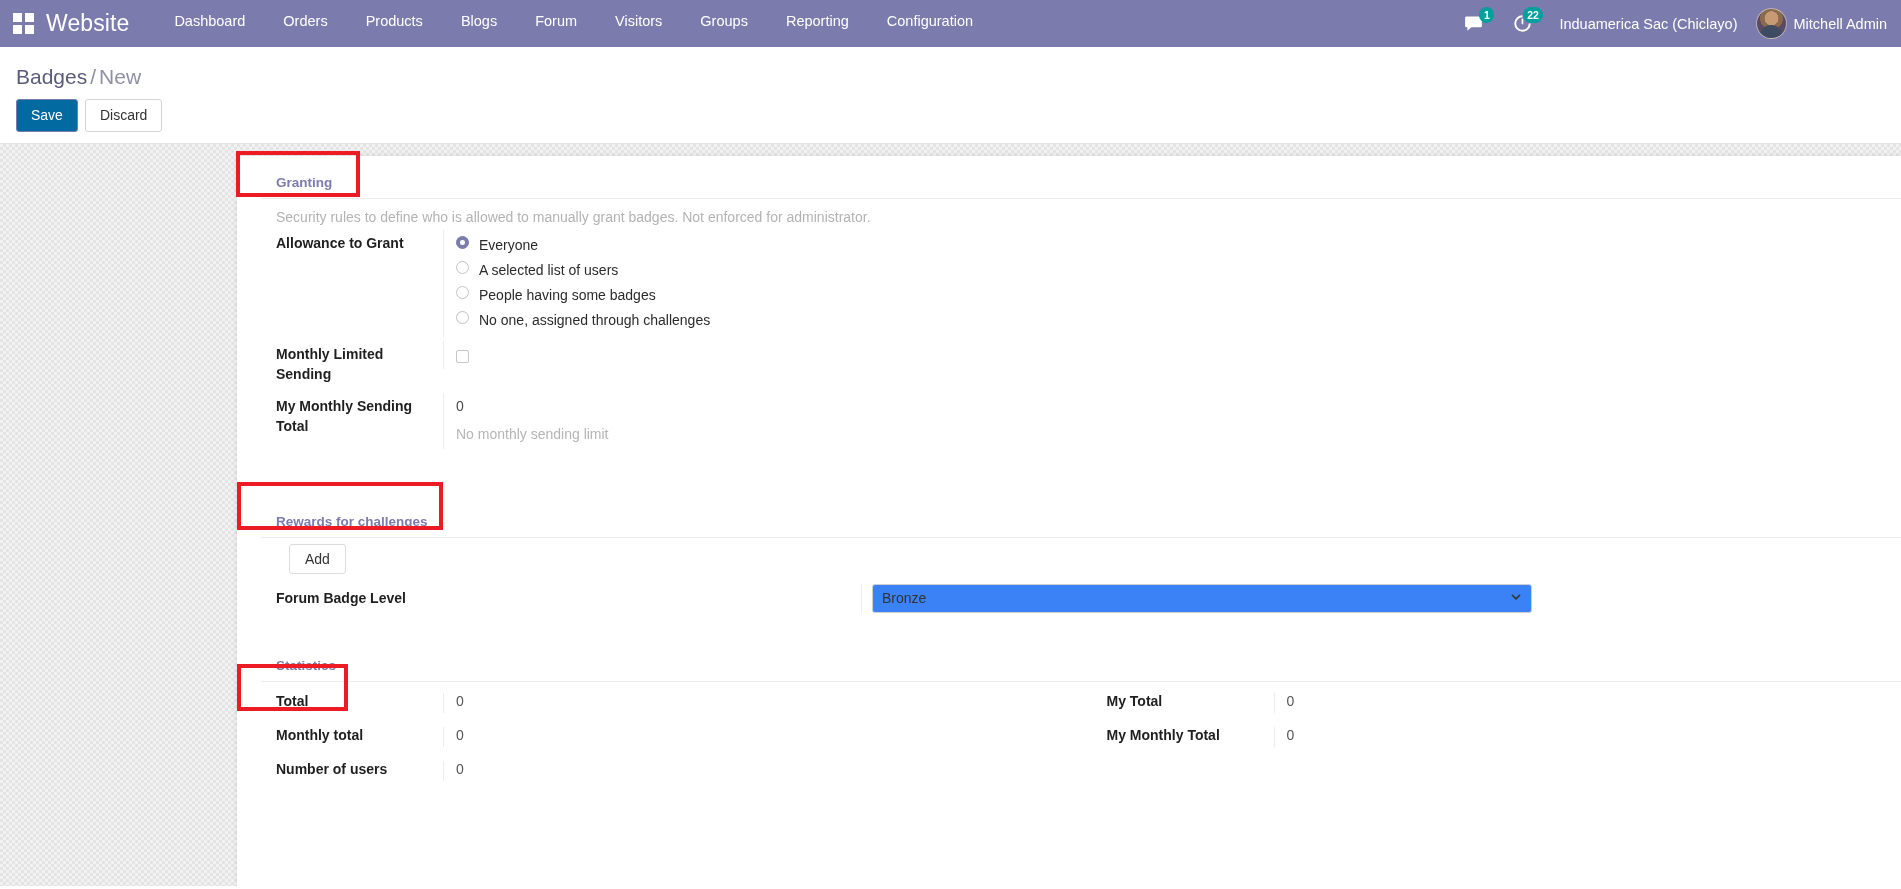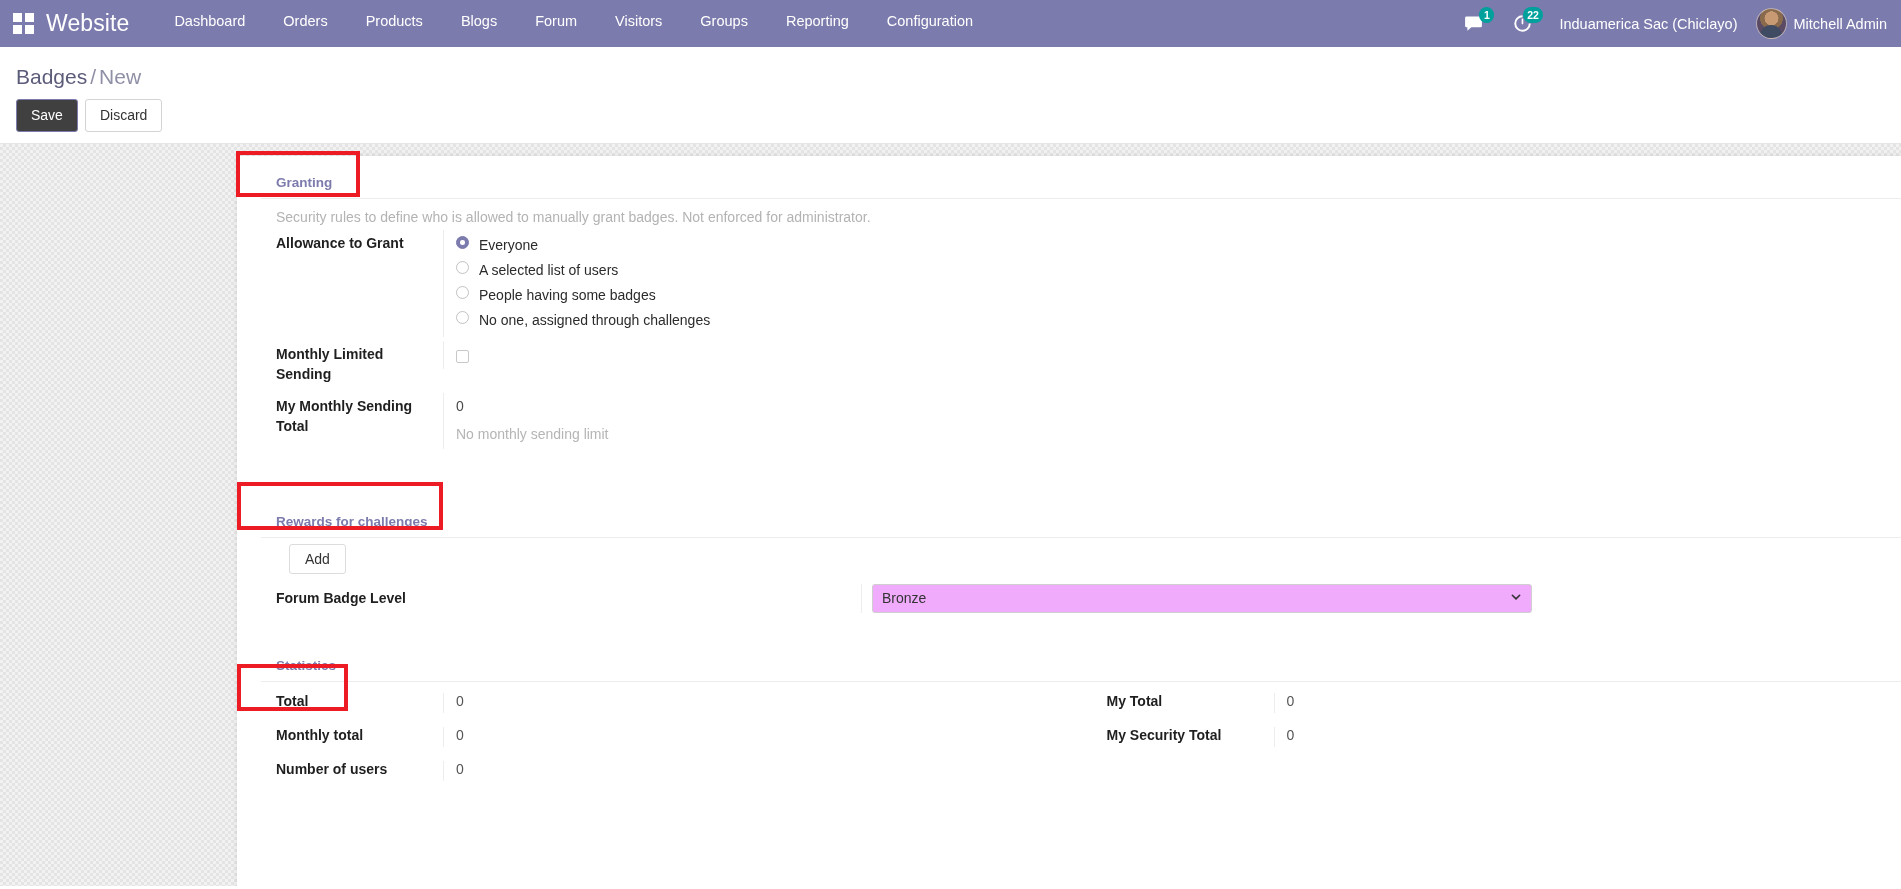--- a/index.html
+++ b/index.html
@@ -137,21 +137,21 @@
 
   .btn-row { padding: 6px 0 11px 16px; display: flex; gap: 7px; }
   .btn {
     font-size: 14px;
     padding: 6px 14px;
     border-radius: 3px;
     cursor: pointer;
     line-height: 1.35;
     border: 1px solid transparent;
   }
-  .btn-primary { background: #404040; color: #ffffff; border-color: #7C7BAD; }
+  .btn-primary { background: #0369a1; color: #ffffff; border-color: #7C7BAD; }
   .btn-secondary { background: #ffffff; color: #333333; border-color: #d4d4d4; }
 
   
   .page-body {
     position: relative;
     height: 742px;
     background-color: #f2f2f2;
     background-image:
       linear-gradient(45deg, #e4e4e4 25%, transparent 25%, transparent 75%, #e4e4e4 75%),
       linear-gradient(45deg, #e4e4e4 25%, transparent 25%, transparent 75%, #e4e4e4 75%);
@@ -260,21 +260,21 @@
   .select-label {
     width: 600px; flex:none;
     font-size: 14px; font-weight: bold; color: #1f1f1f;
     padding-left: 15px;
   }
   .select-holder { flex:1; border-left: 1px solid #ededed; padding-left: 10px; }
   .o-select {
     width: 660px;
     border: 1px solid #cfcfcf;
     border-radius: 3px;
-    background: #f0abfc;
+    background: #3b82f6;
     font-size: 14px;
     color: #333333;
     padding: 6px 26px 6px 9px;
     height: 29px;
     line-height: 1.1;
     appearance: none;
     -webkit-appearance: none;
     cursor: pointer;
     position: relative;
     display: flex;
@@ -455,21 +455,21 @@
             <div class="slabel">Number of users</div>
             <div class="svalue">0</div>
           </div>
         </div>
         <div class="stats-col right">
           <div class="srow">
             <div class="slabel">My Total</div>
             <div class="svalue">0</div>
           </div>
           <div class="srow">
-            <div class="slabel">My Security Total</div>
+            <div class="slabel">My Monthly Total</div>
             <div class="svalue">0</div>
           </div>
         </div>
       </div>
 
     </div>
   </div>
 
   <div class="anno" style="left:236px; top:7px; width:124px; height:46px;"></div>
   <div class="anno" style="left:237px; top:338px; width:206px; height:48px;"></div>

